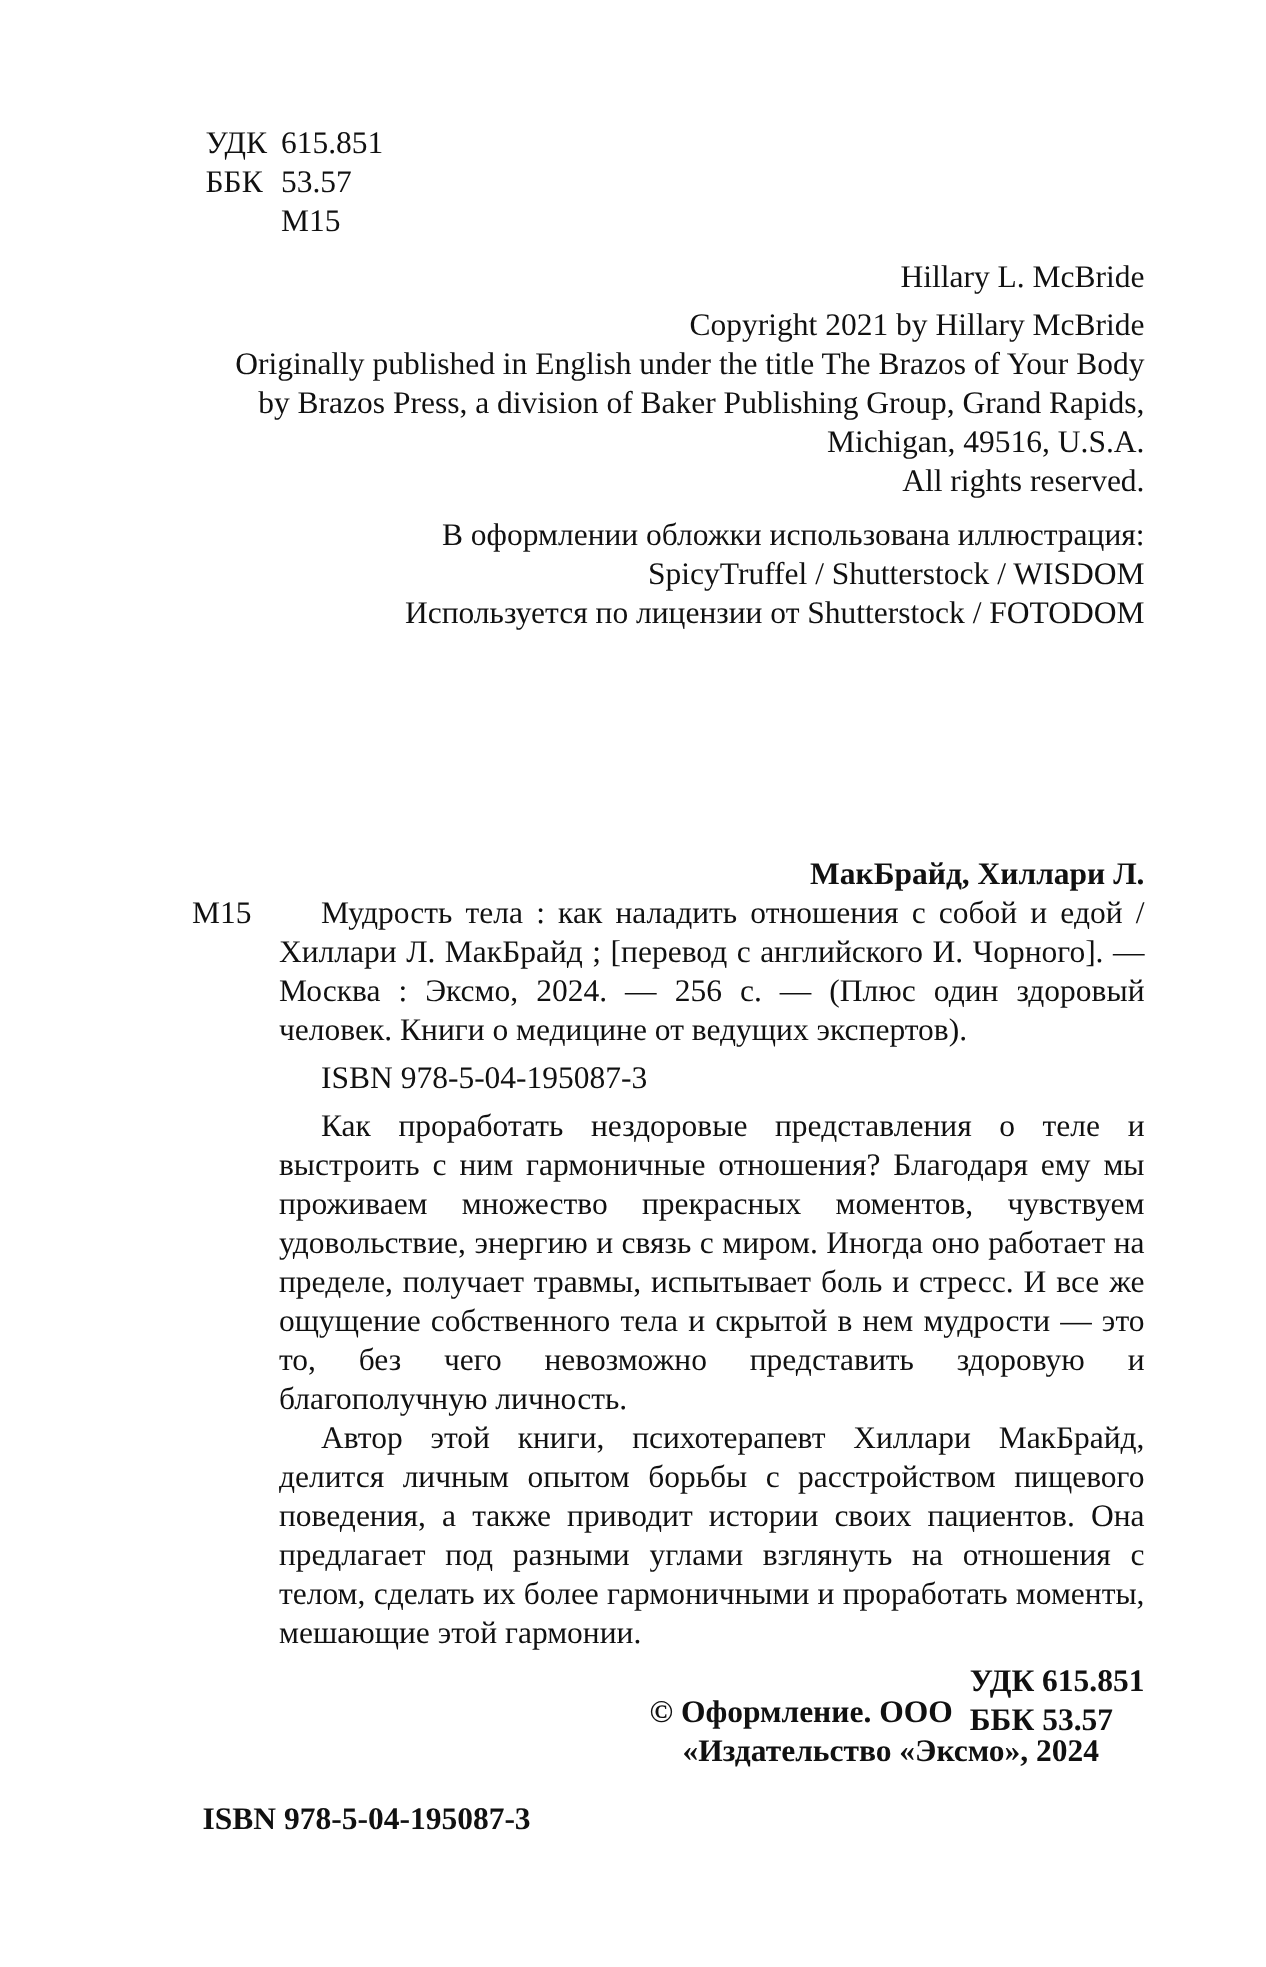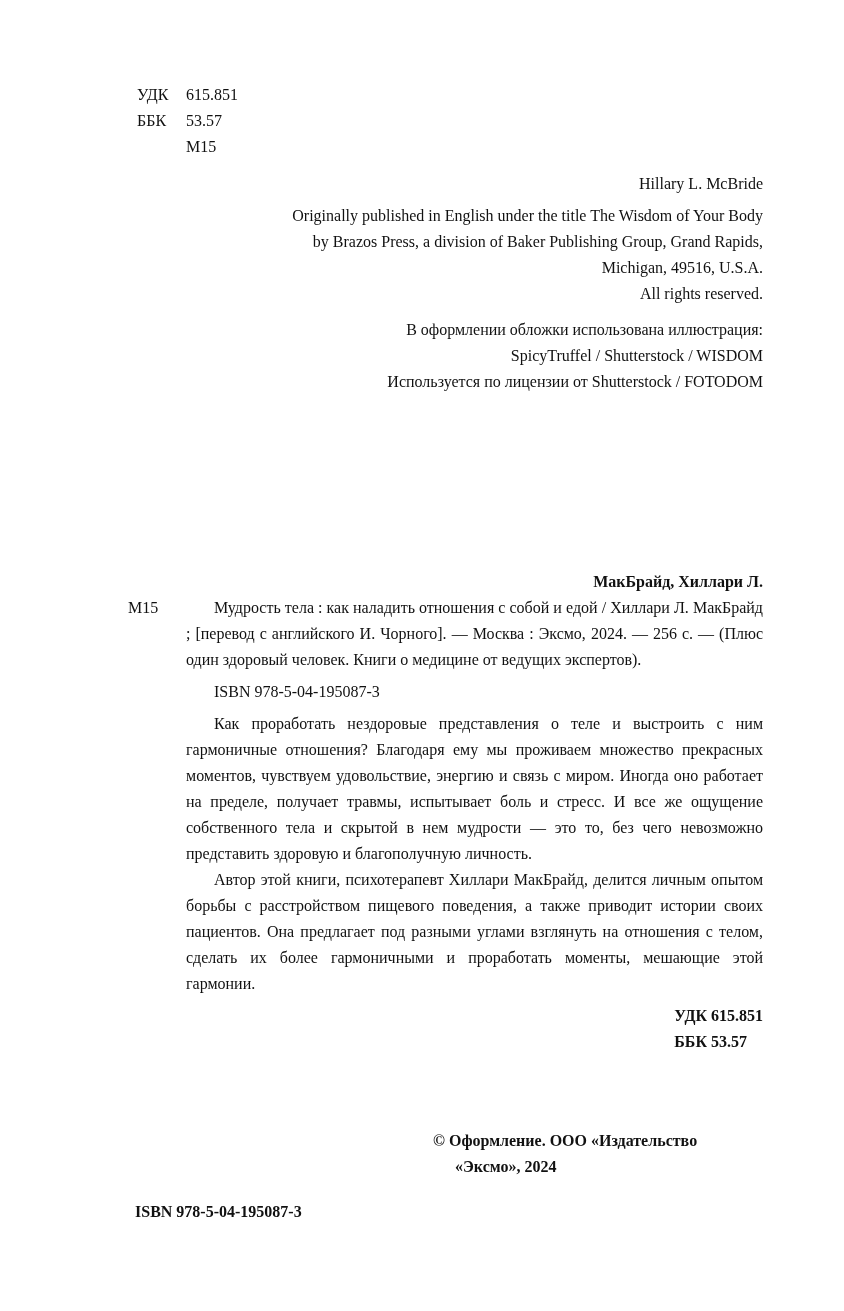--- a/index.html
+++ b/index.html
@@ -7,21 +7,21 @@
     padding: 0;
     background: #ffffff;
   }
   .page {
     position: relative;
     width: 844px;
     height: 1311px;
     background: #ffffff;
     color: #111111;
     font-family: "Liberation Serif", "DejaVu Serif", serif;
-    font-size: 16px;
+    font-size: 21px;
     line-height: 26px;
     overflow: hidden;
   }
 
   
   .top-codes {
     position: absolute;
     left: 137px;
     top: 82px;
   }
@@ -118,21 +118,22 @@
     </div>
     <div class="code-row">
       <span class="code-label"></span>
       <span>М15</span>
     </div>
   </div>
 
   <div class="original-block">
     <div>Hillary L. McBride</div>
     <div class="orig-copyright">
-      <div>Originally published in English under the title The Wisdom of Your Body</div>
+      <div>Copyright 2021 by Hillary McBride</div>
+      <div>Originally published in English under the title The Brazos of Your Body</div>
       <div>by Brazos Press, a division of Baker Publishing Group, Grand Rapids,</div>
       <div>Michigan, 49516, U.S.A.</div>
       <div>All rights reserved.</div>
     </div>
     <div class="cover-credit">
       <div>В оформлении обложки использована иллюстрация:</div>
       <div>SpicyTruffel / Shutterstock / WISDOM</div>
       <div>Используется по лицензии от Shutterstock / FOTODOM</div>
     </div>
   </div>

